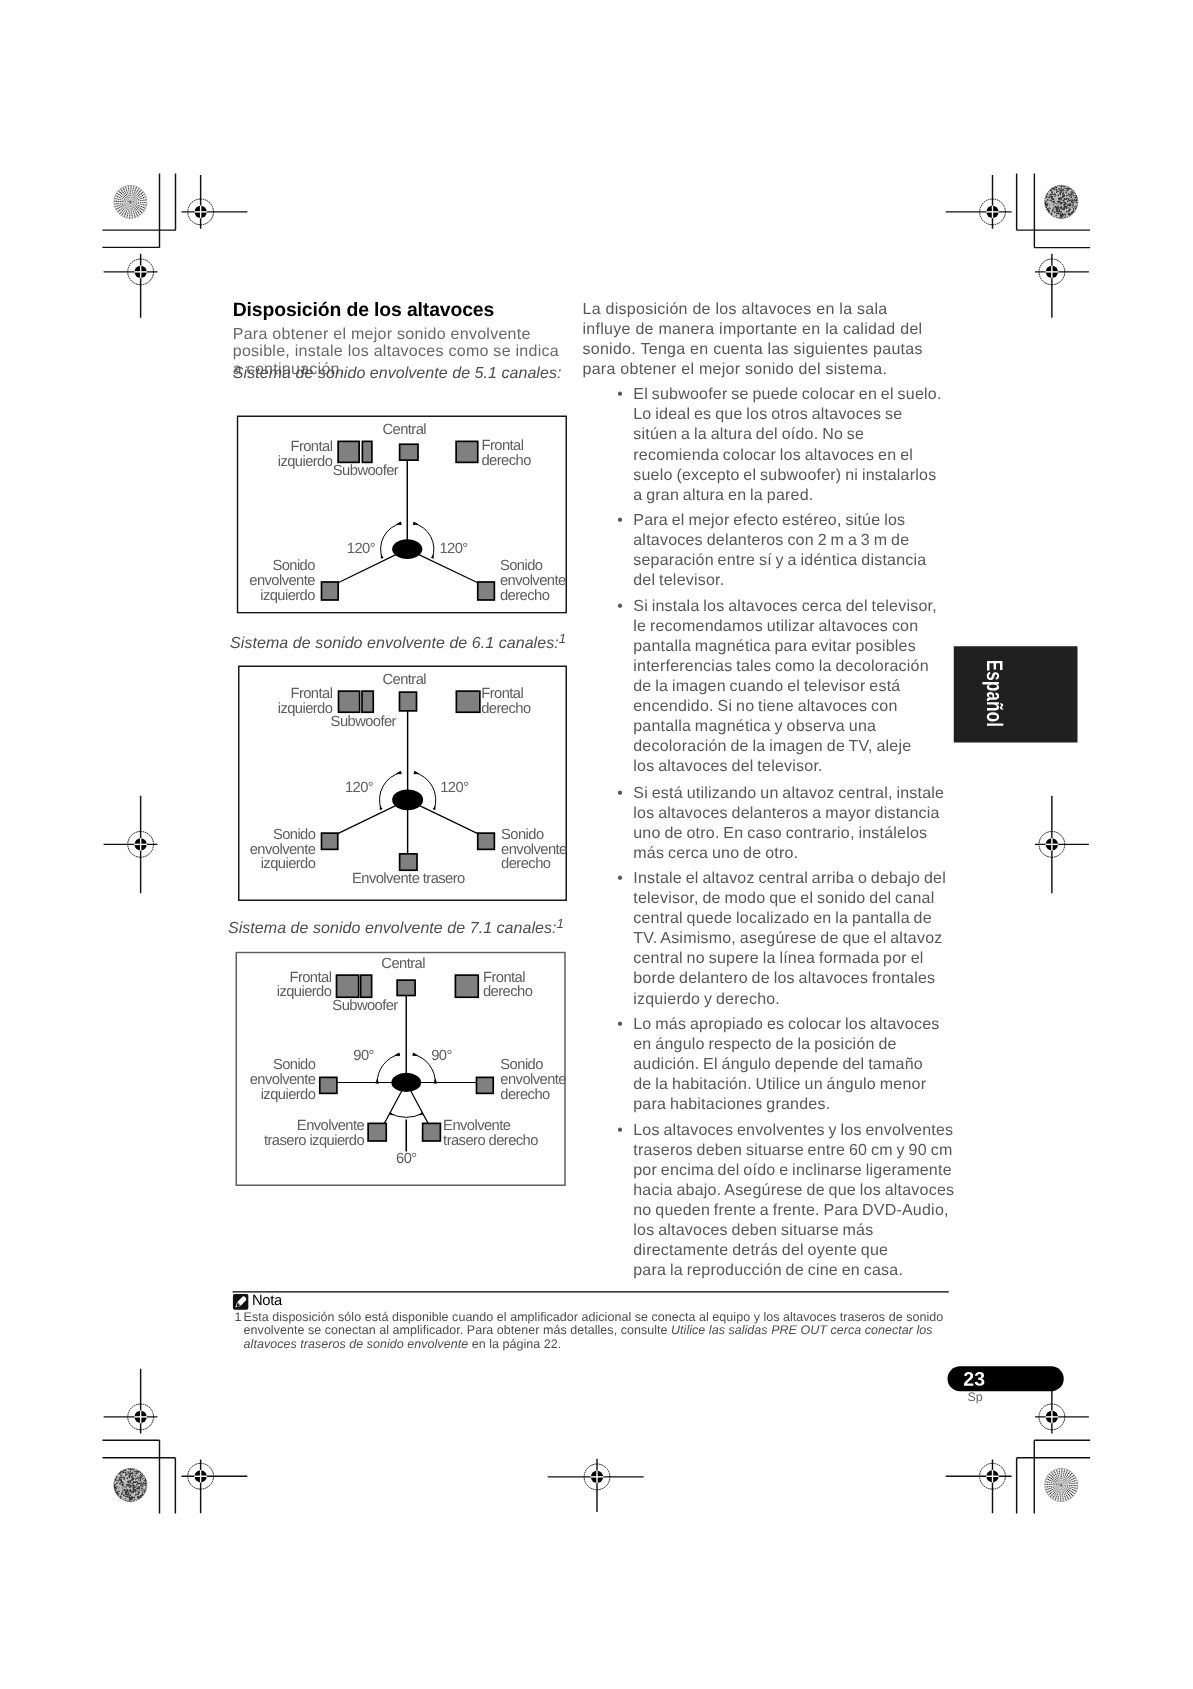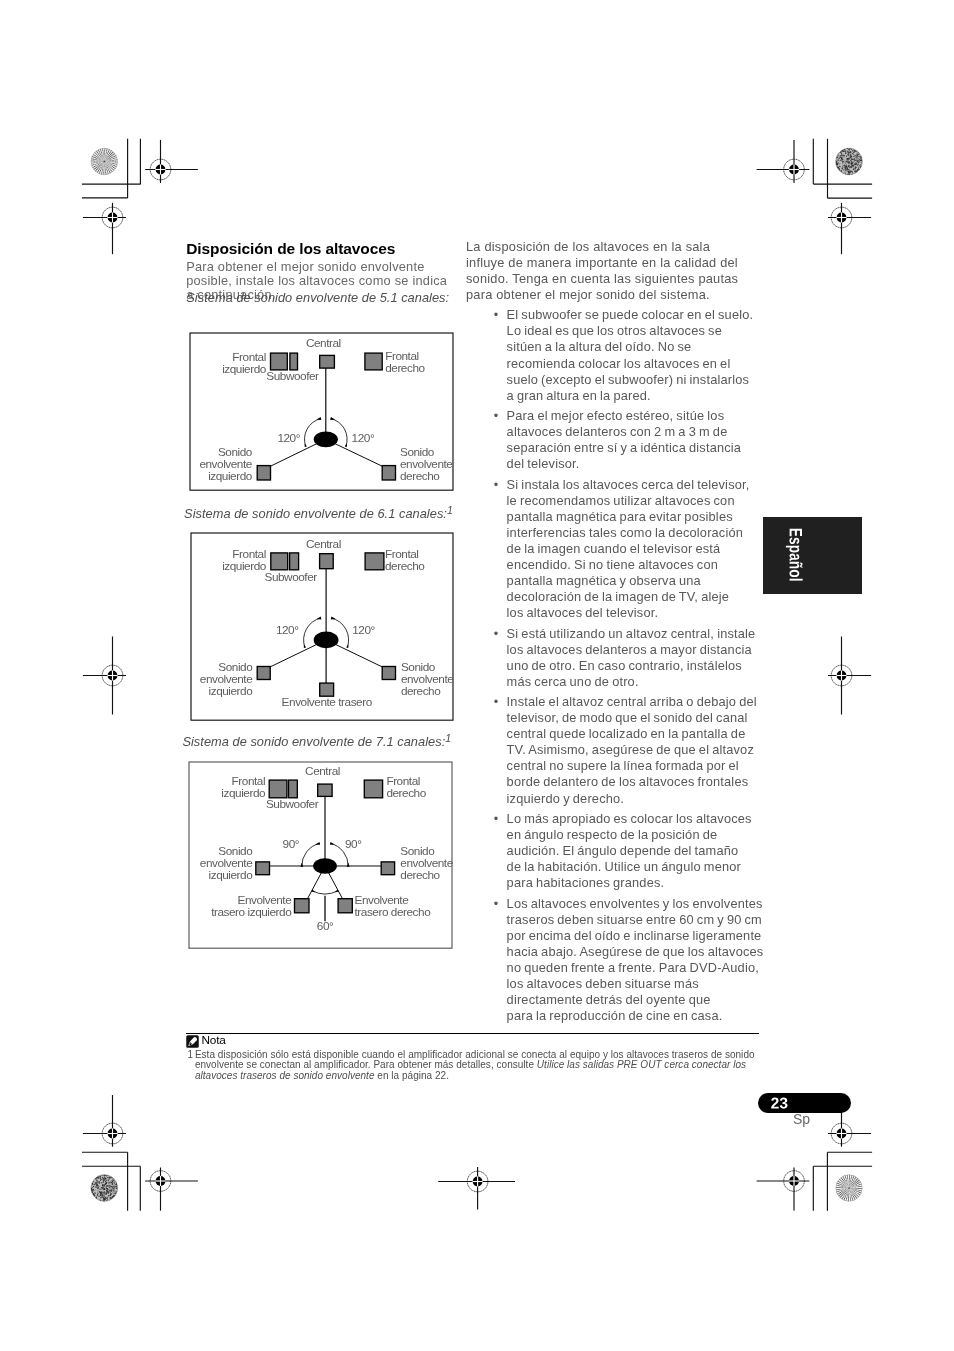--- a/index.html
+++ b/index.html
@@ -733,14 +733,14 @@
       </svg>
     </div>
 <div class="pagebadge" style="left:758.1px;top:1092.8px;width:92.8px;height:20.3px;border-radius:10.2px;">
       <svg width="93" height="21" viewBox="0 0 93 21" style="position:absolute;left:0;top:0;">
         <g transform="translate(12.6,15.5)" fill="#ffffff">
           <path transform="translate(0.000,0) scale(0.00767,-0.00767)" d="M71 0V195Q126 316 227.5 431.0Q329 546 483 671Q631 791 690.5 869.0Q750 947 750 1022Q750 1206 565 1206Q475 1206 427.5 1157.5Q380 1109 366 1012L83 1028Q107 1224 229.5 1327.0Q352 1430 563 1430Q791 1430 913.0 1326.0Q1035 1222 1035 1034Q1035 935 996.0 855.0Q957 775 896.0 707.5Q835 640 760.5 581.0Q686 522 616.0 466.0Q546 410 488.5 353.0Q431 296 403 231H1057V0Z"></path>
           <path transform="translate(8.732,0) scale(0.00767,-0.00767)" d="M1065 391Q1065 193 935.0 85.0Q805 -23 565 -23Q338 -23 204.0 81.5Q70 186 47 383L333 408Q360 205 564 205Q665 205 721.0 255.0Q777 305 777 408Q777 502 709.0 552.0Q641 602 507 602H409V829H501Q622 829 683.0 878.5Q744 928 744 1020Q744 1107 695.5 1156.5Q647 1206 554 1206Q467 1206 413.5 1158.0Q360 1110 352 1022L71 1042Q93 1224 222.0 1327.0Q351 1430 559 1430Q780 1430 904.5 1330.5Q1029 1231 1029 1055Q1029 923 951.5 838.0Q874 753 728 725V721Q890 702 977.5 614.5Q1065 527 1065 391Z"></path>
         </g>
       </svg>
     </div>
-<div class="langcode" style="left:774.0px;top:1113.0px;font-size:14px;line-height:12px;margin-left:19px;">Sp</div>
+<div class="langcode" style="left:774.0px;top:1113.0px;font-size:10px;line-height:12px;">Sp</div>
 </div>
 
 </body></html>

